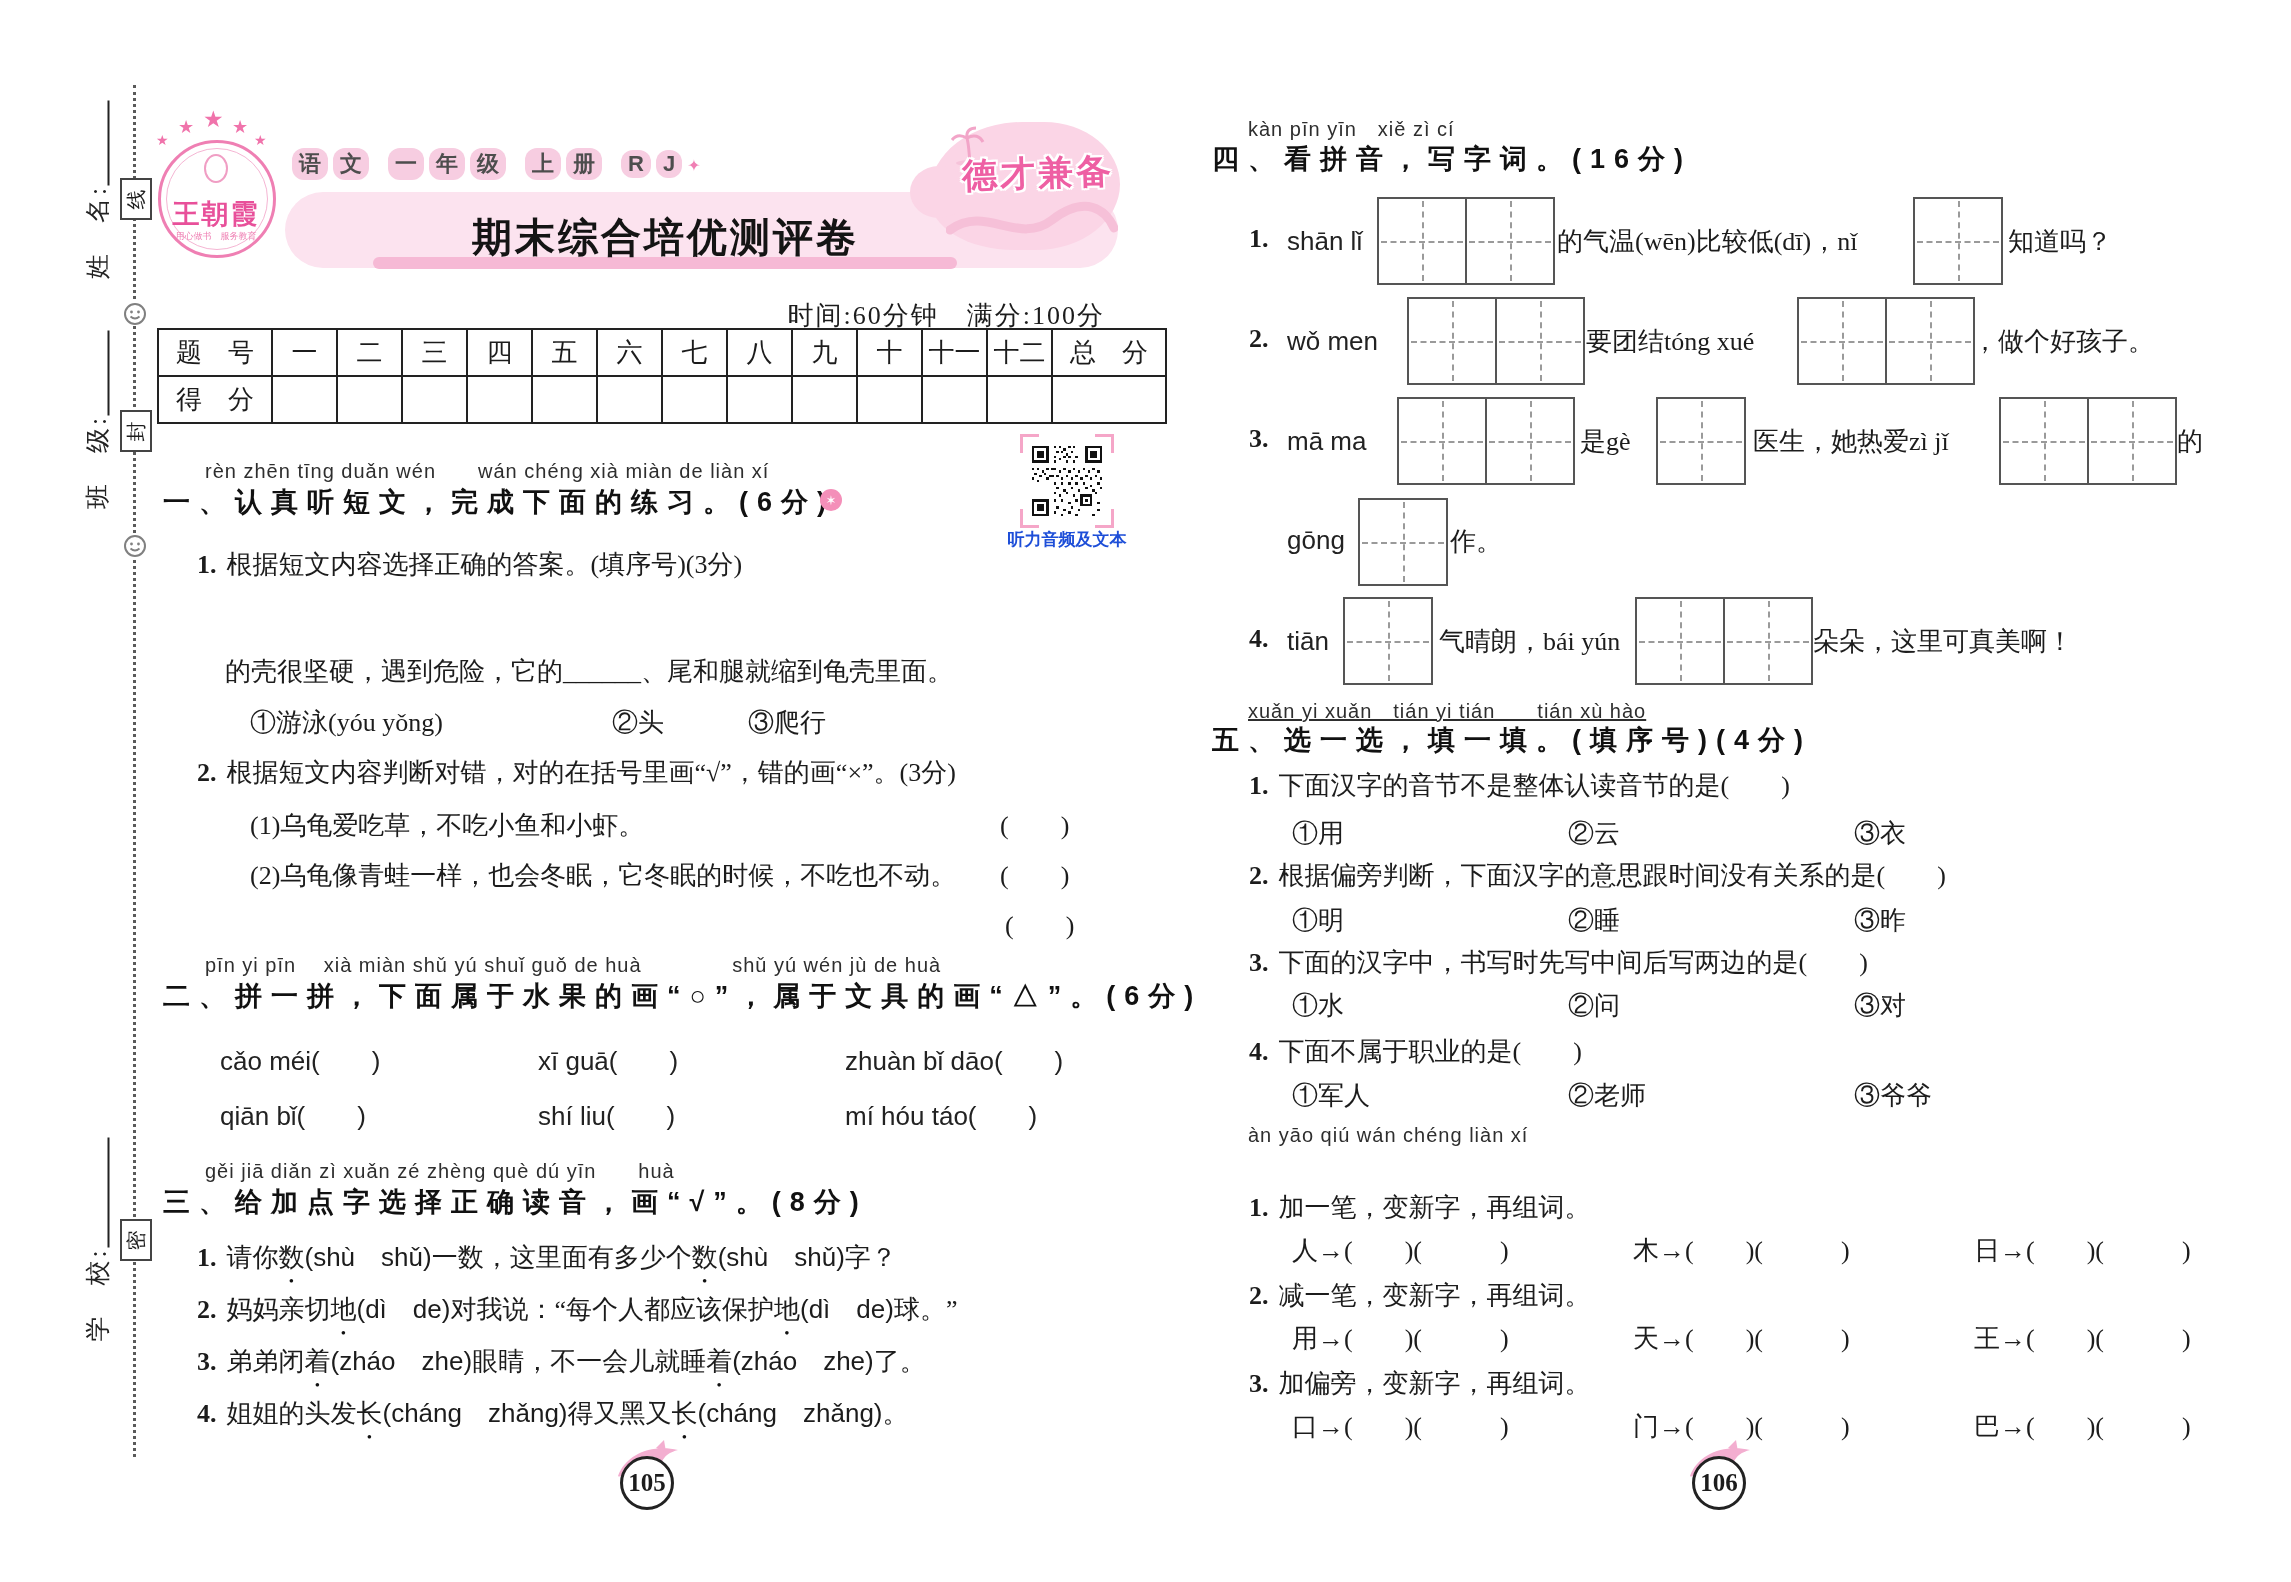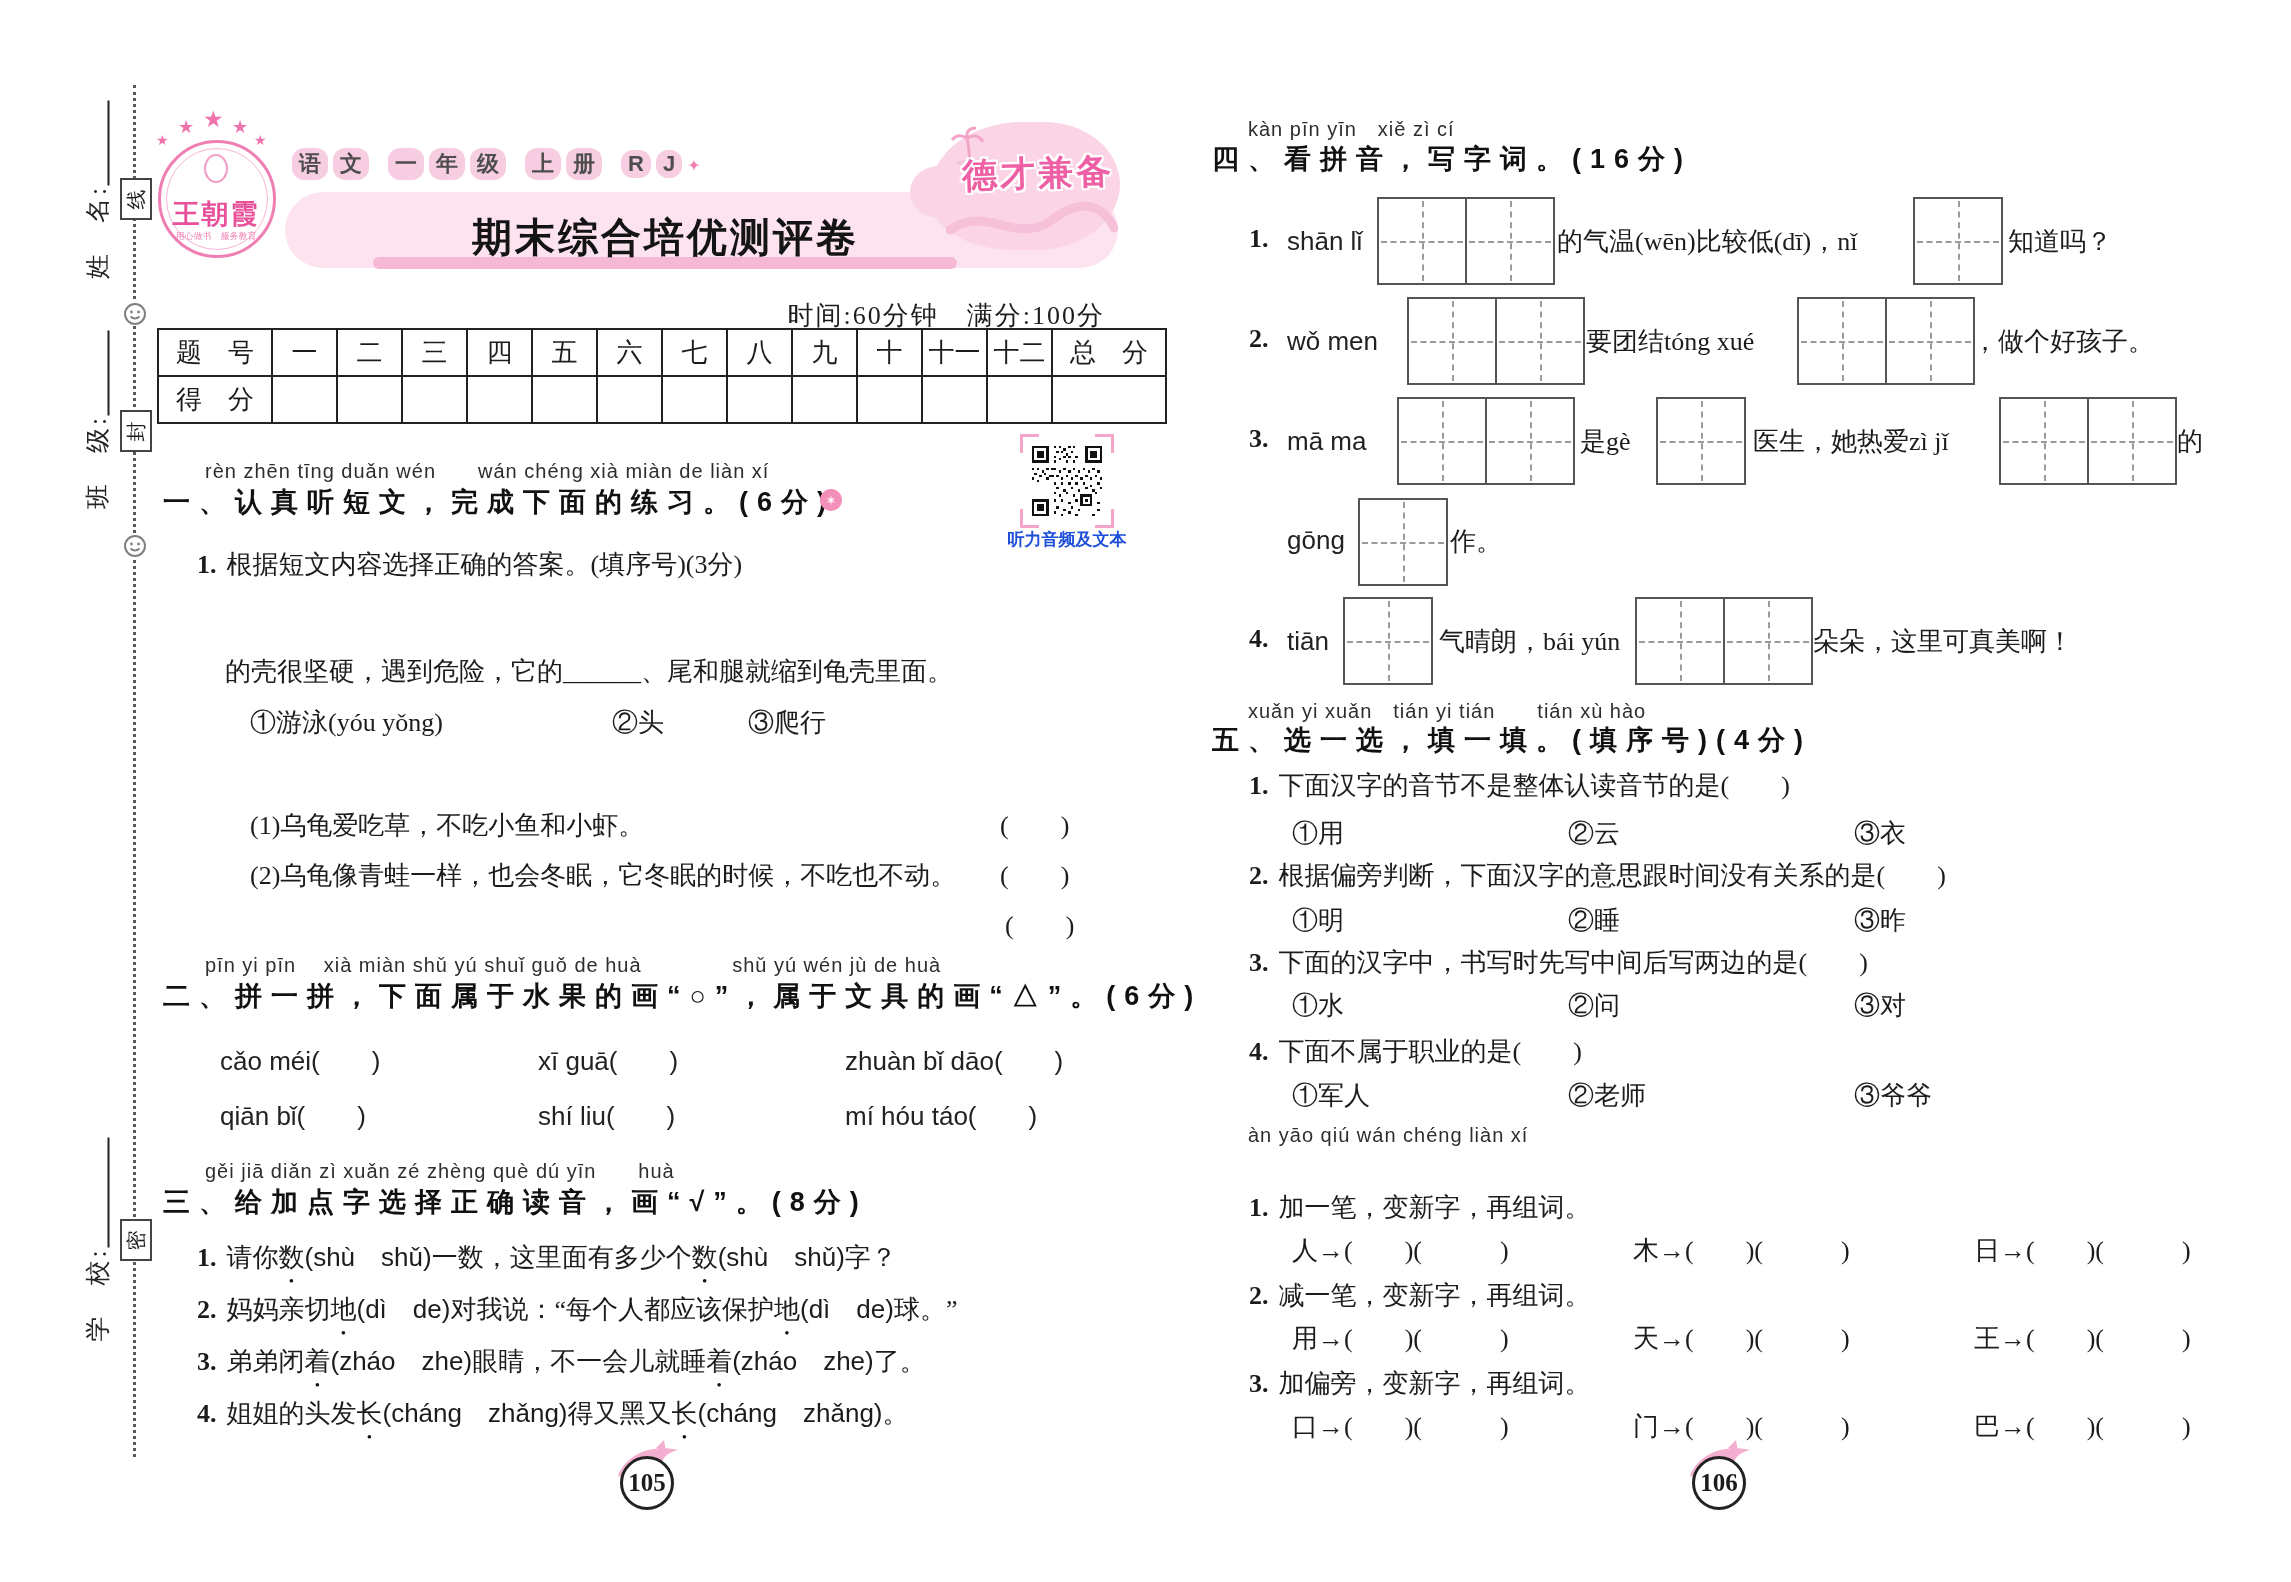--- a/index.html
+++ b/index.html
@@ -312,20 +312,23 @@
   <div class="listen" style="left:820px;top:489px;">✶</div>
 
   <div class="line" style="left:197px;top:547px;">
     <span class="num">1.</span><span>根据短文内容选择正确的答案。(填序号)(3分)</span>
   </div>
   <div class="line" style="left:225px;top:654px;">的壳很坚硬，遇到危险，它的______、尾和腿就缩到龟壳里面。</div>
   <div class="line" style="left:250px;top:705px;">①游泳(yóu yǒng)</div>
   <div class="line" style="left:612px;top:705px;">②头</div>
   <div class="line" style="left:748px;top:705px;">③爬行</div>
 
+  <div class="line" style="left:197px;top:755px;">
+    <span class="num">2.</span><span>根据短文内容判断对错，对的在括号里画“√”，错的画“×”。(3分)</span>
+  </div>
   <div class="line" style="left:250px;top:808px;">(1)乌龟爱吃草，不吃小鱼和小虾。</div>
   <div class="paren" style="left:1000px;top:808px;">(　　)</div>
   <div class="line" style="left:250px;top:858px;">(2)乌龟像青蛙一样，也会冬眠，它冬眠的时候，不吃也不动。</div>
   <div class="paren" style="left:1000px;top:858px;">(　　)</div>
   <div class="paren" style="left:1005px;top:908px;">(　　)</div>
 
   <div class="pinyin" style="left:205px;top:952px;">pīn yi pīn　 xià miàn shǔ yú shuǐ guǒ de huà　　　　 shǔ yú wén jù de huà</div>
   <div class="sechead" style="left:163px;top:978px;">二、拼一拼，下面属于水果的画“○”，属于文具的画“△”。(6分)</div>
   <div class="sans-line" style="left:220px;top:1044px;">cǎo méi(　　)</div>
   <div class="sans-line" style="left:538px;top:1044px;">xī guā(　　)</div>
@@ -414,21 +417,21 @@
   <div class="wgrid" style="left:1343px;top:597px;">
       <div class="wcell"></div>
     </div>
   <div class="line" style="left:1439px;top:624px;">气晴朗，bái yún</div>
   <div class="wgrid" style="left:1635px;top:597px;">
       <div class="wcell"></div>
       <div class="wcell"></div>
     </div>
   <div class="line" style="left:1813px;top:624px;">朵朵，这里可真美啊！</div>
 
-  <div class="pinyin" style="left:1248px;top:698px;">xuǎn yi xuǎn　tián yi tián　　tián xù hào</div>
+  <div class="pinyin" style="left:1248px;top:698px;text-decoration:underline;">xuǎn yi xuǎn　tián yi tián　　tián xù hào</div>
   <div class="sechead" style="left:1212px;top:722px;">五、选一选，填一填。(填序号)(4分)</div>
 
   <div class="line" style="left:1249px;top:768px;">
     <span class="num">1.</span><span>下面汉字的音节不是整体认读音节的是(　　)</span>
   </div>
   <div class="line" style="left:1292px;top:816px;">①用</div>
   <div class="line" style="left:1568px;top:816px;">②云</div>
   <div class="line" style="left:1854px;top:816px;">③衣</div>
 
   <div class="line" style="left:1249px;top:858px;">

